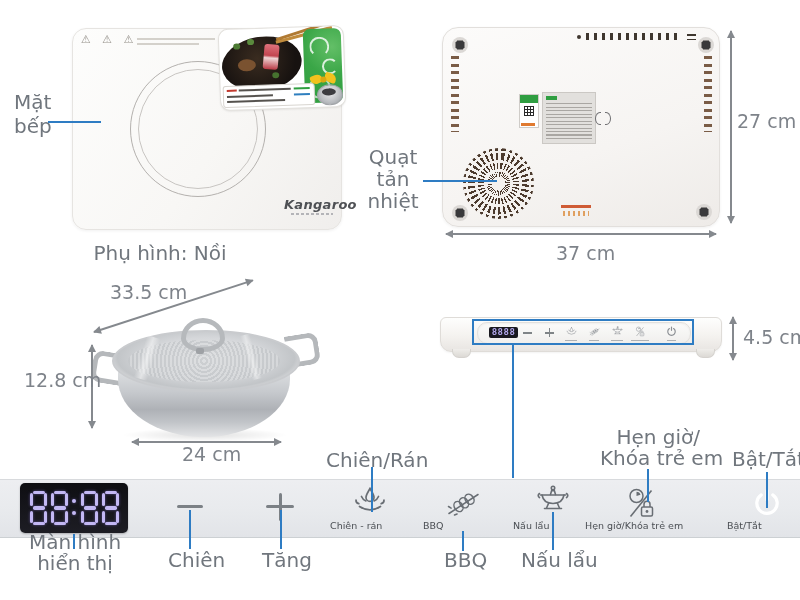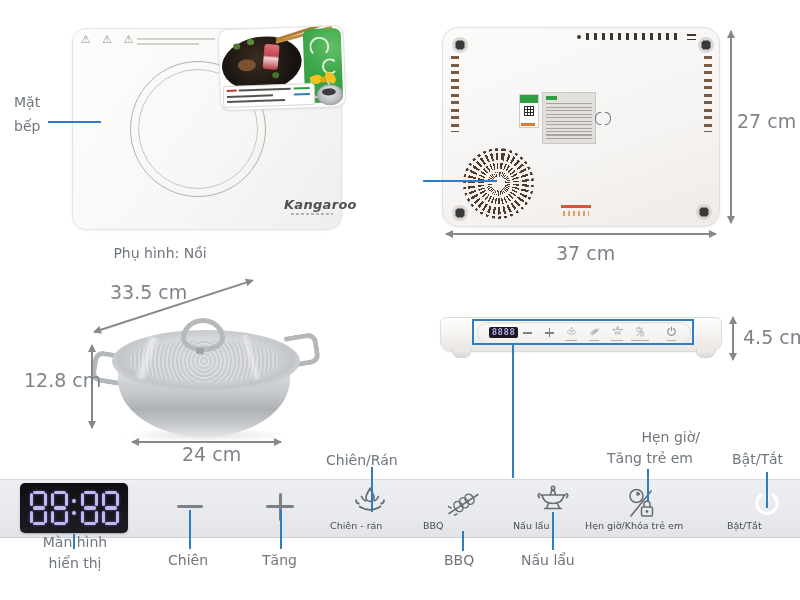--- a/index.html
+++ b/index.html
@@ -3,21 +3,21 @@
 <meta charset="utf-8">
 <style>
   html,body{margin:0;padding:0;}
   body{
     width:800px;height:600px;overflow:hidden;background:#fff;position:relative;
     font-family:"DejaVu Sans","Liberation Sans",sans-serif;
     -webkit-font-smoothing:antialiased;
   }
   .abs{position:absolute;}
   
-  .callout{position:absolute;color:#70767d;font-size:14px;line-height:21px;white-space:nowrap;}
+  .callout{position:absolute;color:#70767d;font-size:20px;line-height:21px;white-space:nowrap;}
   .callout.wrap{white-space:normal;text-align:center;}
   .dim{position:absolute;color:#7e838a;font-size:19px;white-space:nowrap;}
   
   .cline{position:absolute;background:#2e7cc3;}
   .cline.v{width:2px;}
   .cline.h{height:2px;}
   
   .arr{position:absolute;background:#85898e;}
   .arr.h{height:2px;}
   .arr.v{width:2px;}
@@ -278,20 +278,21 @@
     <div class="spec-label">
       <div class="spec-logo"></div>
       <div class="spec-lines"></div>
     </div>
     <div class="wifi-arc l" style="left:152px;top:84px;"></div>
     <div class="wifi-arc r" style="left:162px;top:84px;"></div>
     <div class="redtag"></div>
     <div class="redtag2"></div>
   </div>
 
+  <div class="callout wrap" style="left:364px;top:146px;width:58px;line-height:22px;">Quạt tản nhiệt</div>
   <div class="cline h" style="left:423px;top:180px;width:74px;"></div>
 
   <div class="arr v" style="left:730px;top:31px;height:192px;"></div>
   <div class="dim" style="left:737px;top:110px;">27 cm</div>
   <div class="arr h" style="left:446px;top:233px;width:270px;"></div>
   <div class="dim" style="left:556px;top:242px;">37 cm</div>
 
   <div class="pot-shadow"></div>
   <div class="pot-handle l"></div>
   <div class="pot-body"></div>
@@ -423,16 +424,16 @@
   <div class="cline v" style="left:647px;top:469px;height:33px;"></div>
   <div class="cline v" style="left:766px;top:472px;height:36px;"></div>
 
   <div class="callout wrap" style="left:27px;top:532px;width:96px;">Màn hình hiển thị</div>
   <div class="callout" style="left:168px;top:550px;">Chiên</div>
   <div class="callout" style="left:262px;top:550px;">Tăng</div>
   <div class="callout" style="left:326px;top:450px;">Chiên/Rán</div>
   <div class="callout" style="left:444px;top:550px;">BBQ</div>
   <div class="callout" style="left:521px;top:550px;">Nấu lẩu</div>
   <div class="callout" style="left:600px;top:427px;width:100px;text-align:right;">Hẹn giờ/</div>
-  <div class="callout" style="left:600px;top:448px;width:100px;text-align:center;">Tăng trẻ em</div>
+  <div class="callout" style="left:600px;top:448px;width:100px;text-align:center;">Khóa trẻ em</div>
   <div class="callout" style="left:732px;top:449px;">Bật/Tắt</div>
 
 </div>
 
 </body></html>

